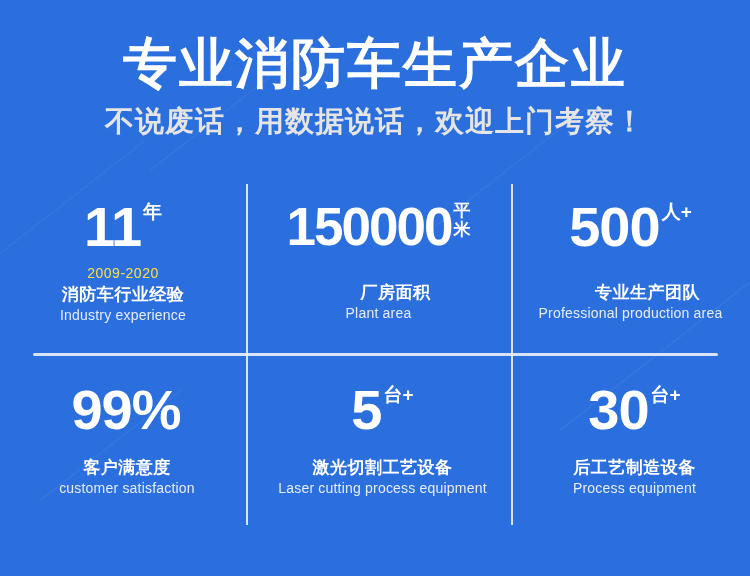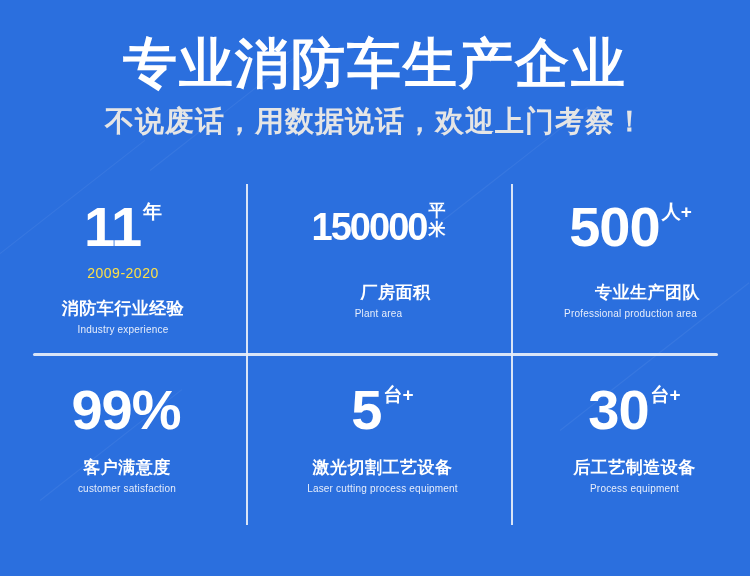--- a/index.html
+++ b/index.html
@@ -115,21 +115,21 @@
     justify-content: center;
     line-height: 1;
   }
   .stat-number {
     font-size: 56px;
     font-weight: bold;
     line-height: 58px;
     letter-spacing: -1px;
     color: #ffffff;
   }
-  .stat-number.wide { font-size: 38px; letter-spacing: -2px; }
+  .stat-number.wide { font-size: 53px; letter-spacing: -2px; }
 
   .stat-unit {
     font-size: 19px;
     font-weight: bold;
     line-height: 20px;
     color: #ffffff;
     padding-left: 2px;
     padding-top: 4px;
     white-space: nowrap;
   }
@@ -151,30 +151,30 @@
     letter-spacing: 0.5px;
   }
   .stat-label-cn {
     font-size: 17px;
     line-height: 22px;
     font-weight: bold;
     color: #ffffff;
     letter-spacing: 0.5px;
   }
   .stat-label-en {
-    font-size: 10px;
+    font-size: 14px;
     line-height: 19px;
     font-weight: normal;
     color: #e6edfb;
     letter-spacing: 0.2px;
     white-space: nowrap;
   }
 
   .row-top .stat-label-cn { margin-top: 2px; }
-  .row-top.has-years .stat-label-cn { margin-top: 15px; }
+  .row-top.has-years .stat-label-cn { margin-top: 1px; }
   .row-top:not(.has-years) .stat-label-cn { margin-top: 26px; margin-left: 34px; }
   .row-bottom .stat-label-cn { margin-top: 18px; }
 </style>
 </head>
 <body>
 
 <div id="banner">
 
   <div id="watermark">
     <i style="left:-60px;  top:300px; width:260px; transform:rotate(-38deg);"></i>

